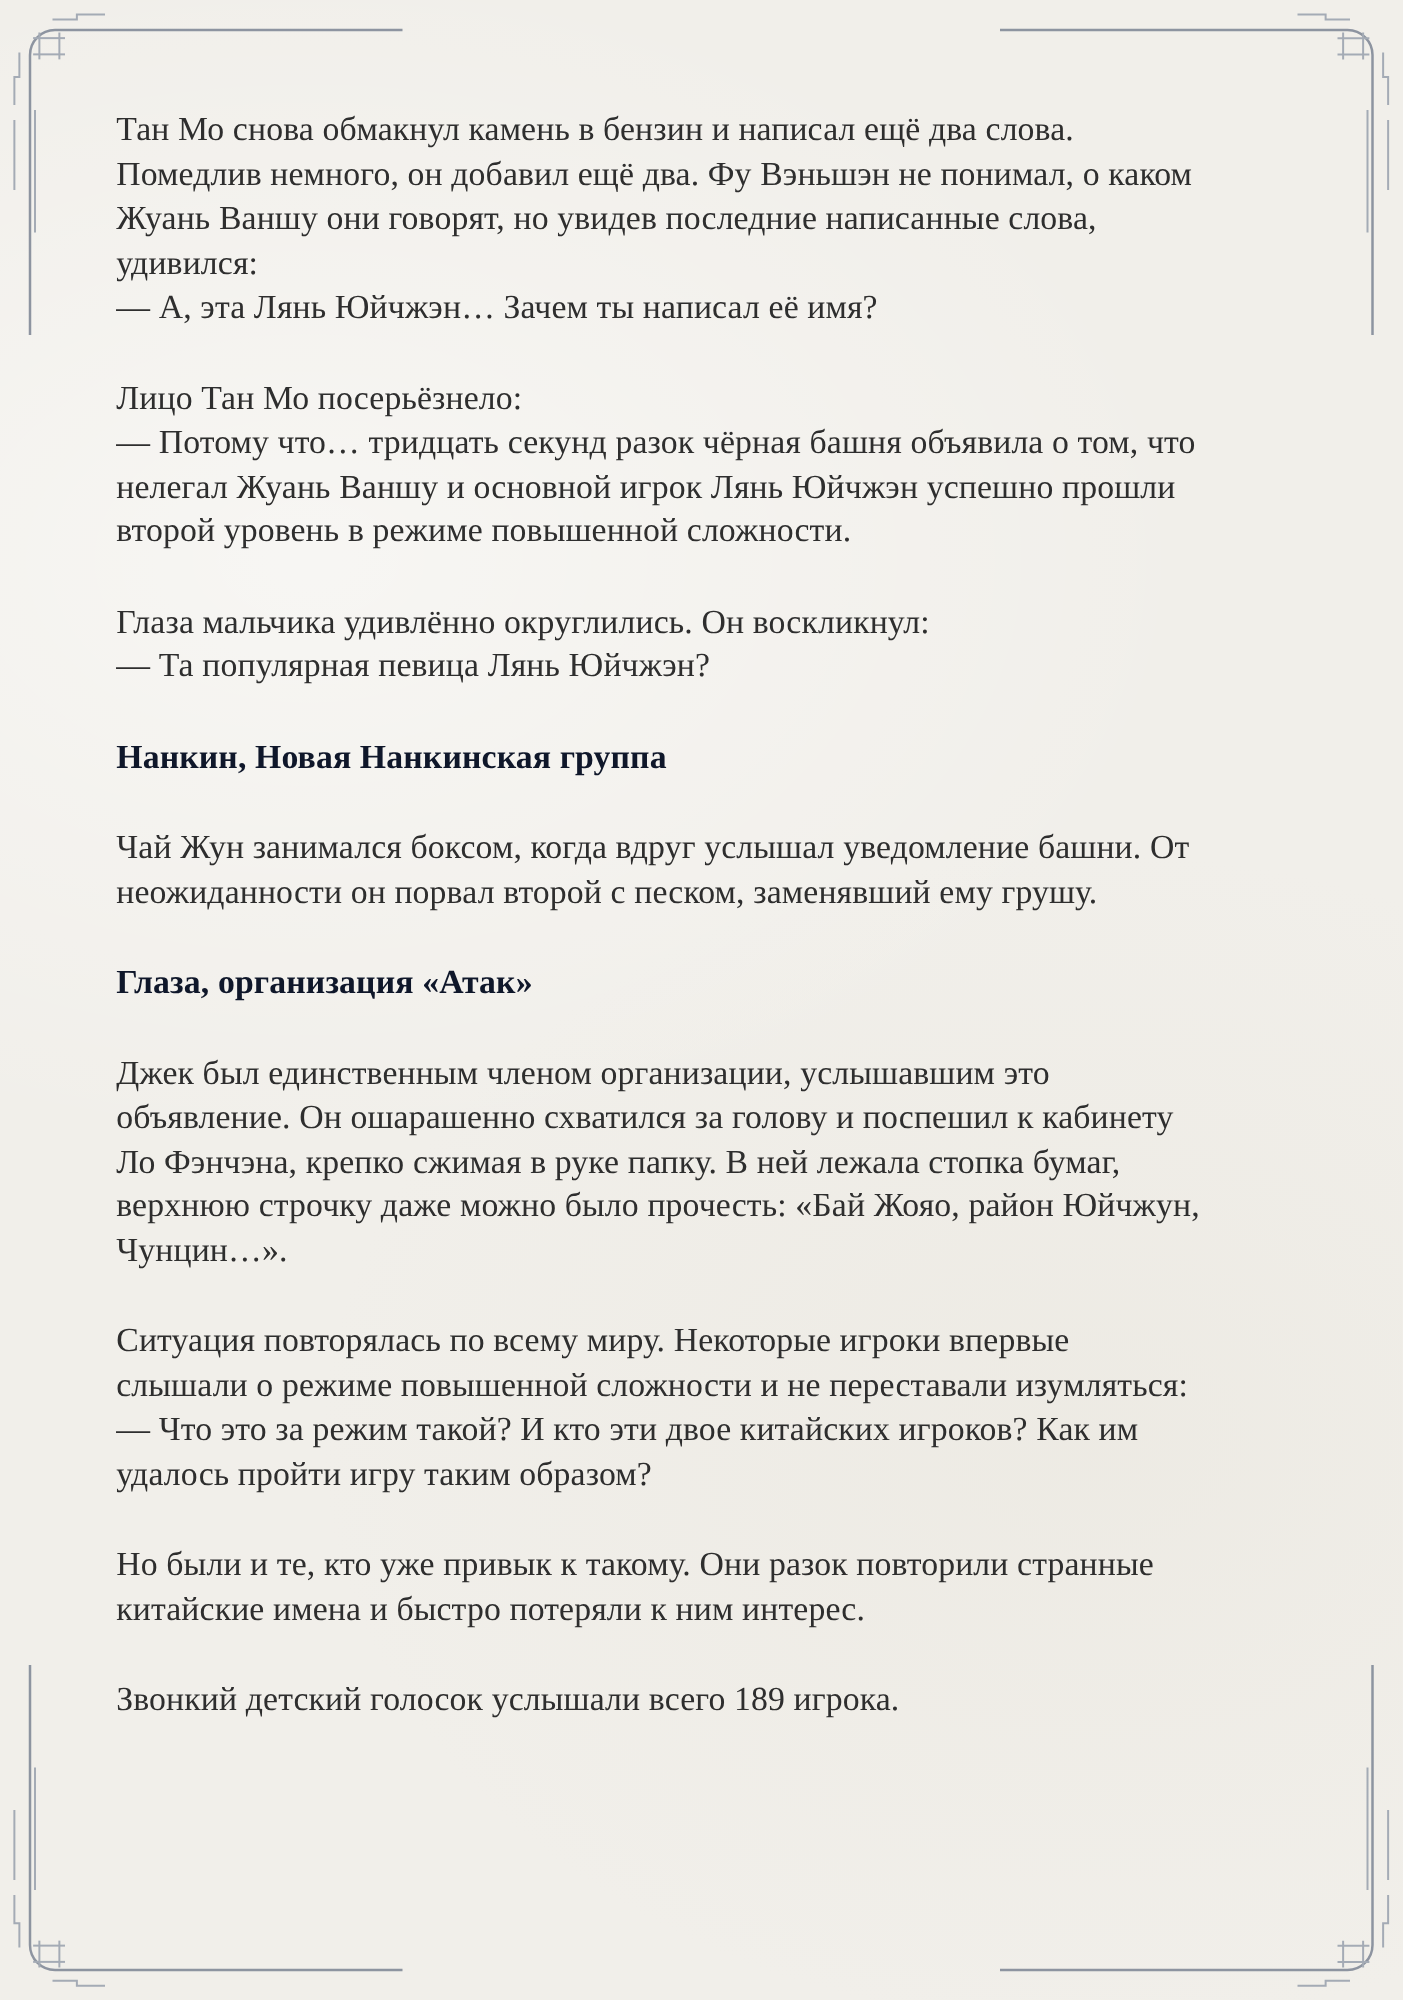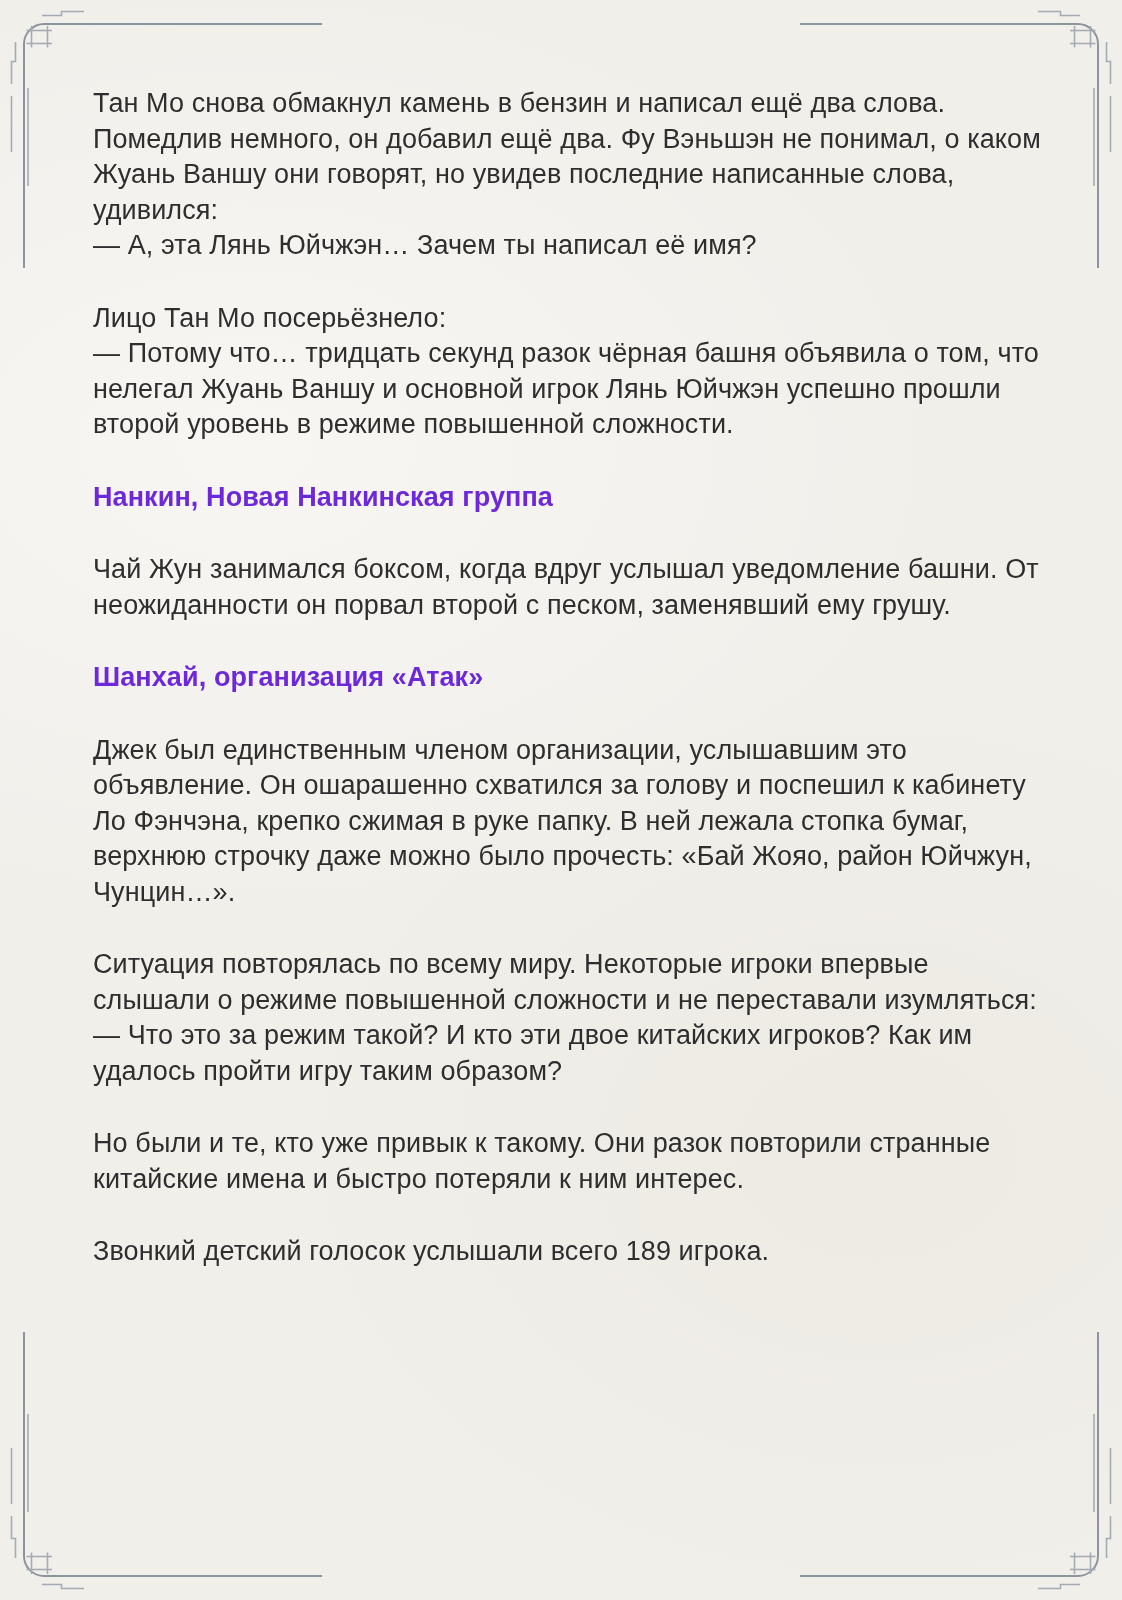--- a/index.html
+++ b/index.html
@@ -13,20 +13,21 @@
     font-family: "Liberation Sans", "DejaVu Sans", sans-serif;
     background:
       radial-gradient(1200px 800px at 22% 28%, rgba(255,255,255,0.45), transparent 60%),
       radial-gradient(1000px 760px at 78% 72%, rgba(228,224,213,0.30), transparent 62%),
       #f1efea;
   }
   .page {
     position: relative;
     width: 1122px;
     height: 1600px;
+    font-family: Liberation Serif, serif;
   }
   .frame {
     position: absolute;
     left: 0; top: 0;
     width: 1122px;
     height: 1600px;
     pointer-events: none;
   }
   .frame .main {
     fill: none;
@@ -47,21 +48,21 @@
   .para, .heading {
     margin: 0 0 37px 0;
     font-size: 27px;
     line-height: 35.5px;
     color: #2e2e2e;
     white-space: pre-line;
     letter-spacing: 0.1px;
   }
   .heading {
     font-weight: 700;
-    color: #6d28d9;
+    color: #0f172a;
   }
 </style>
 </head>
 <body>
 
 <div class="page">
 
   <svg class="frame" viewBox="0 0 1122 1600" xmlns="http://www.w3.org/2000/svg" aria-hidden="true">
     <defs>
       <g id="corner">
@@ -85,24 +86,26 @@
   <main class="content">
     <p class="para">Тан Мо снова обмакнул камень в бензин и написал ещё два слова.
 Помедлив немного, он добавил ещё два. Фу Вэньшэн не понимал, о каком
 Жуань Ваншу они говорят, но увидев последние написанные слова,
 удивился:
 — А, эта Лянь Юйчжэн… Зачем ты написал её имя?</p>
     <p class="para">Лицо Тан Мо посерьёзнело:
 — Потому что… тридцать секунд разок чёрная башня объявила о том, что
 нелегал Жуань Ваншу и основной игрок Лянь Юйчжэн успешно прошли
 второй уровень в режиме повышенной сложности.</p>
+    <p class="para">Глаза мальчика удивлённо округлились. Он воскликнул:
+— Та популярная певица Лянь Юйчжэн?</p>
     <h2 class="heading">Нанкин, Новая Нанкинская группа</h2>
     <p class="para">Чай Жун занимался боксом, когда вдруг услышал уведомление башни. От
 неожиданности он порвал второй с песком, заменявший ему грушу.</p>
-    <h2 class="heading">Шанхай, организация «Атак»</h2>
+    <h2 class="heading">Глаза, организация «Атак»</h2>
     <p class="para">Джек был единственным членом организации, услышавшим это
 объявление. Он ошарашенно схватился за голову и поспешил к кабинету
 Ло Фэнчэна, крепко сжимая в руке папку. В ней лежала стопка бумаг,
 верхнюю строчку даже можно было прочесть: «Бай Жояо, район Юйчжун,
 Чунцин…».</p>
     <p class="para">Ситуация повторялась по всему миру. Некоторые игроки впервые
 слышали о режиме повышенной сложности и не переставали изумляться:
 — Что это за режим такой? И кто эти двое китайских игроков? Как им
 удалось пройти игру таким образом?</p>
     <p class="para">Но были и те, кто уже привык к такому. Они разок повторили странные

